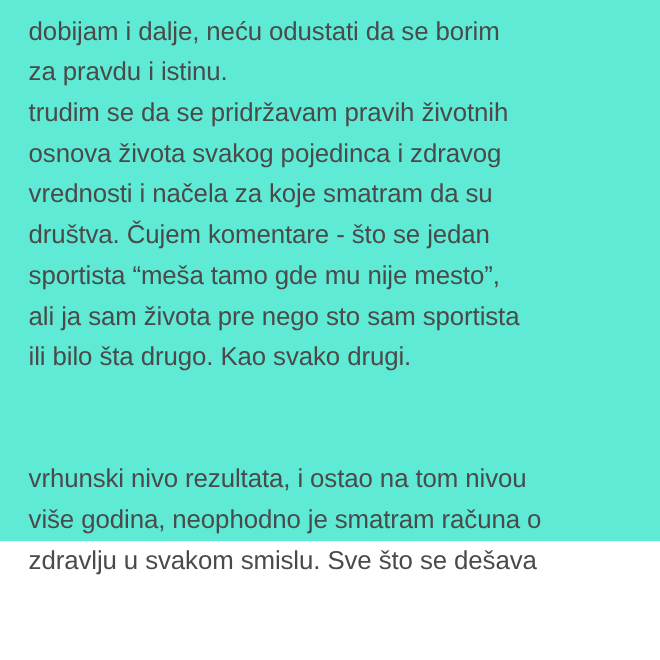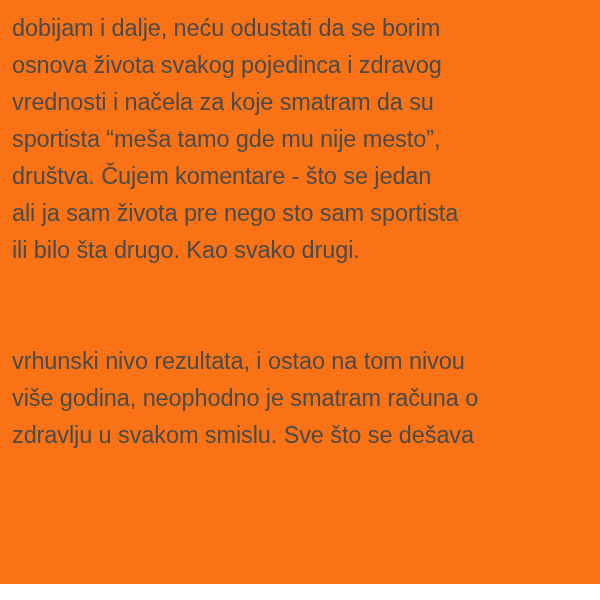--- a/index.html
+++ b/index.html
@@ -9,24 +9,24 @@
   body {
     width: 600px;
     height: 600px;
     background: #ffffff;
     font-family: "Liberation Sans", sans-serif;
     overflow: hidden;
   }
   .page {
     position: relative;
     width: 600px;
-    height: 584px;
-    background: #f97316;
+    height: 492px;
+    background: #5eead4;
     box-sizing: border-box;
-    padding: 10px 22px 0 12px;
+    padding: 10px 22px 0 26px;
   }
   .text-block {
     color: #4a4a4a;
     font-size: 23.5px;
     line-height: 37px;
     letter-spacing: -0.1px;
     font-weight: 400;
   }
   .para {
     margin: 0;
@@ -41,27 +41,29 @@
   }
 </style>
 </head>
 <body>
 
 <div class="page">
   <div class="text-block">
 
     <div class="para">
       <span class="para-line">dobijam i dalje, neću odustati da se borim</span>
+      <span class="para-line">za pravdu i istinu.</span>
     </div>
 
     <div class="para">
+      <span class="para-line">trudim se da se pridržavam pravih životnih</span>
       <span class="para-line">osnova života svakog pojedinca i zdravog</span>
       <span class="para-line">vrednosti i načela za koje smatram da su</span>
+      <span class="para-line">društva. Čujem komentare - što se jedan</span>
       <span class="para-line">sportista “meša tamo gde mu nije mesto”,</span>
-      <span class="para-line">društva. Čujem komentare - što se jedan</span>
       <span class="para-line">ali ja sam života pre nego sto sam sportista</span>
       <span class="para-line">ili bilo šta drugo. Kao svako drugi.</span>
     </div>
 
     <span class="spacer-line"></span>
     <span class="spacer-line"></span>
 
     <div class="para">
       <span class="para-line">vrhunski nivo rezultata, i ostao na tom nivou</span>
       <span class="para-line">više godina, neophodno je smatram računa o</span>

